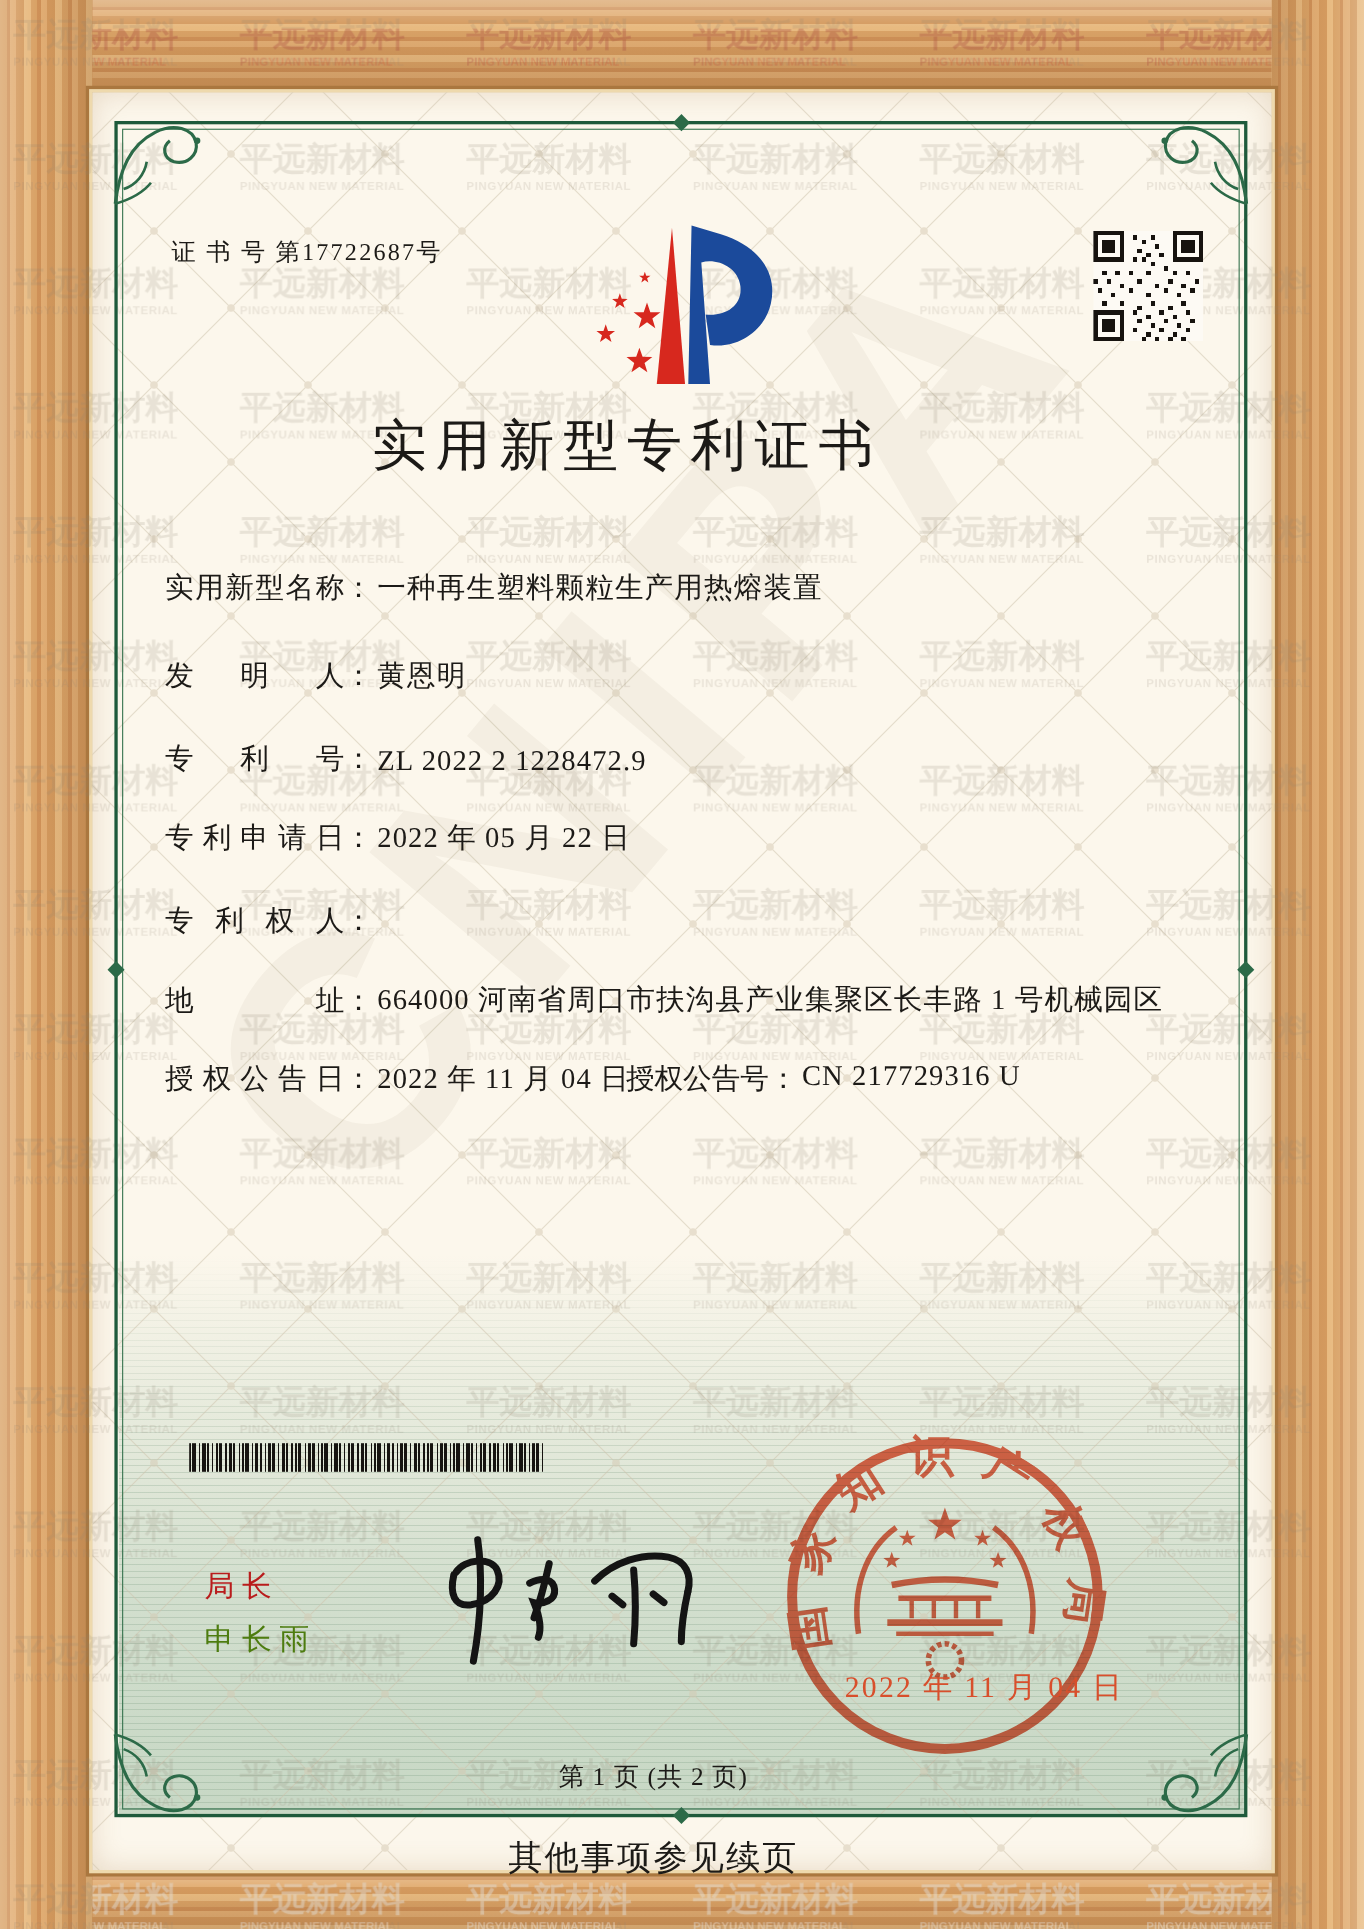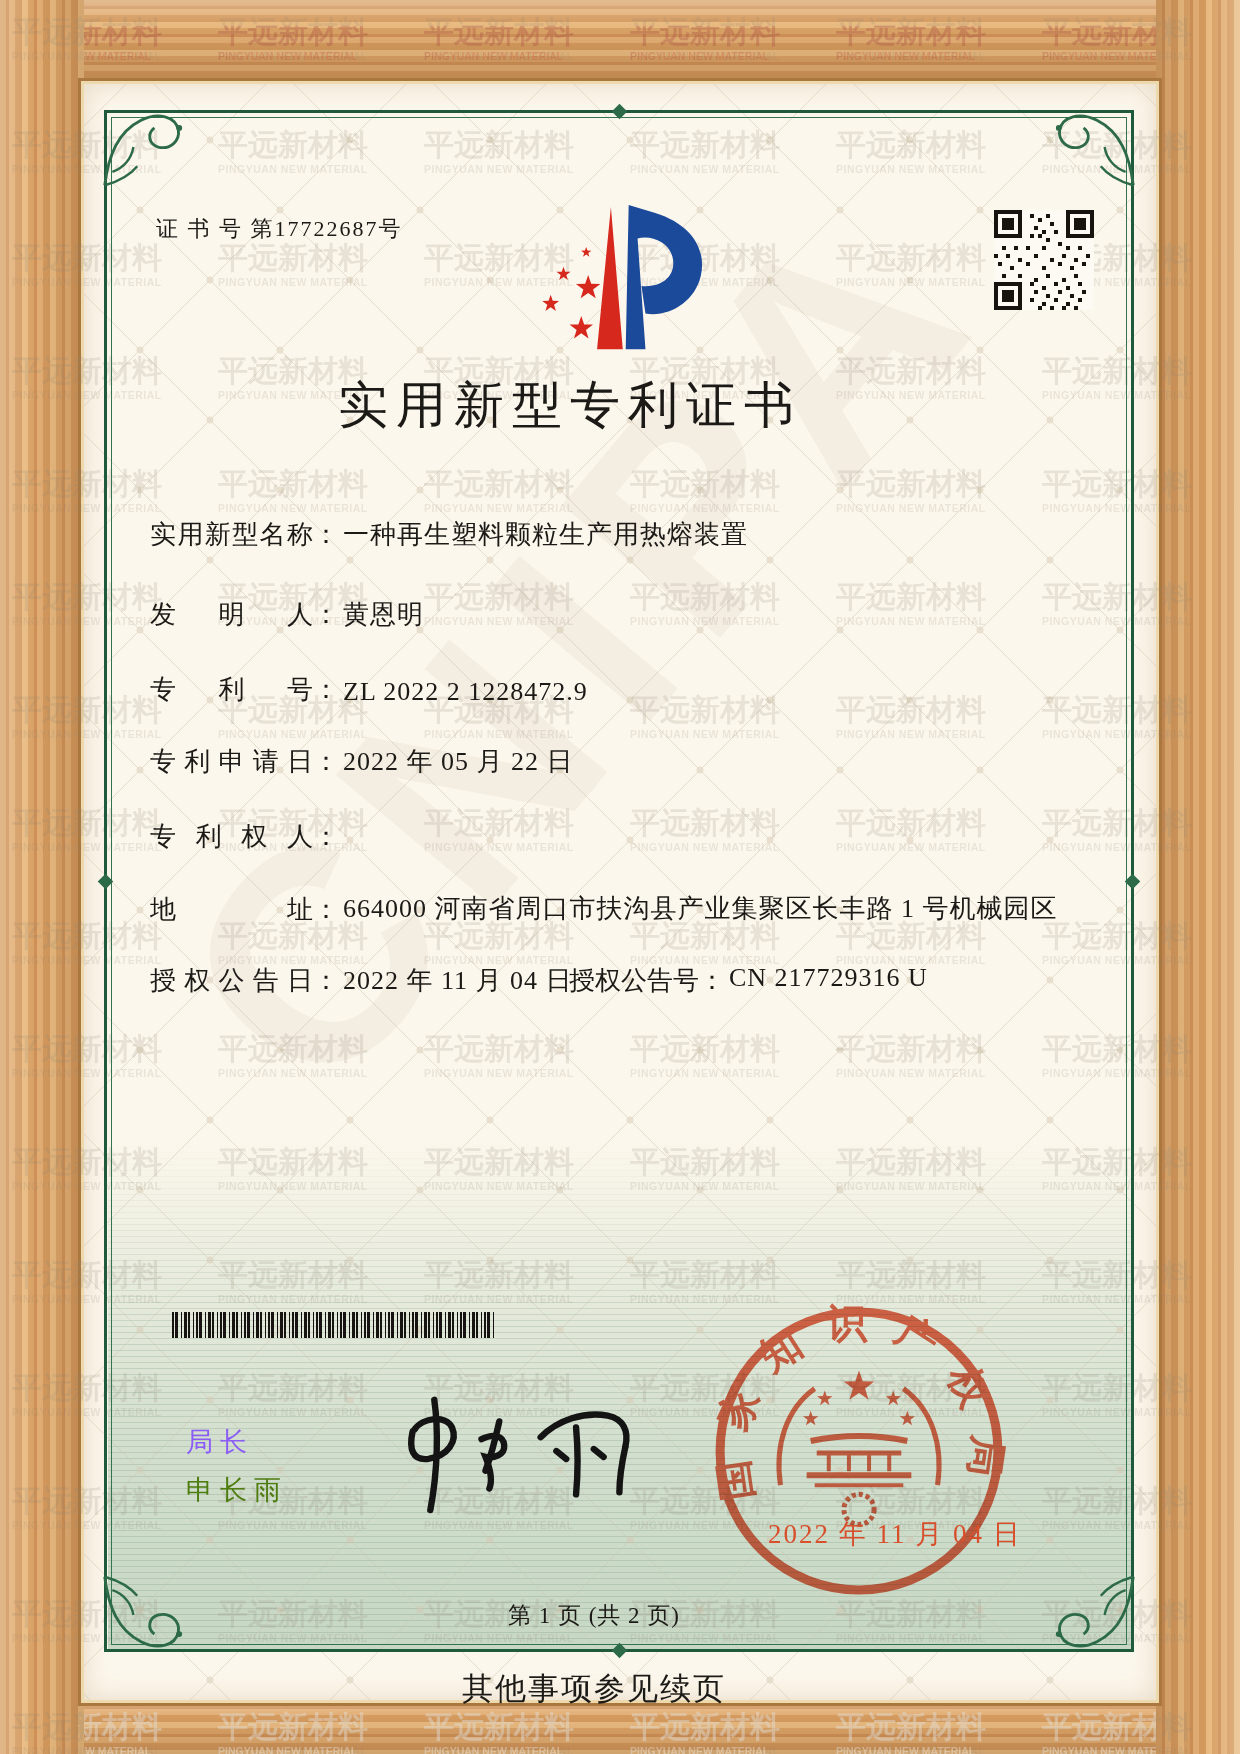--- a/index.html
+++ b/index.html
@@ -64,21 +64,21 @@
   .flabel{display:inline-block;width:163px;text-align:justify;text-align-last:justify;-moz-text-align-last:justify;flex:none;}
   .fcolon{display:inline-block;width:30px;flex:none;}
   .fvalue{letter-spacing:1px;}
   .fv-addr{width:726px;line-height:36px;}
   .g2{position:absolute;left:419px;top:0;display:flex;}
   .paras{position:absolute;left:150px;top:1024px;width:940px;font-size:24.5px;line-height:37px;text-align:justify;}
   .paras p{margin:0;text-indent:2em;}
   .barcode{position:absolute;left:172px;top:1312px;width:322px;height:26px;background:
      repeating-linear-gradient(90deg,#161310 0 2px,transparent 2px 3px,#161310 3px 6px,transparent 6px 9px,#161310 9px 10px,transparent 10px 12px,#161310 12px 15px,transparent 15px 16px,#161310 16px 18px,transparent 18px 21px,#161310 21px 22px,transparent 22px 24px);}
   .sig-title{position:absolute;left:186px;top:1424px;font-family:"Liberation Sans","DejaVu Sans",sans-serif;
-             font-size:27px;letter-spacing:7px;color:#8b5cf6;}
+             font-size:27px;letter-spacing:7px;color:#b91c1c;}
   .sig-name{position:absolute;left:186px;top:1472px;font-family:"Liberation Sans","DejaVu Sans",sans-serif;
             font-size:27px;letter-spacing:7px;color:#4d7c0f;}
   .sig-script{position:absolute;left:382px;top:1388px;}
   .seal{position:absolute;left:710px;top:1302px;opacity:.9;mix-blend-mode:multiply;color:#e2593b;}
   .seal-date{position:absolute;left:768px;top:1516px;font-size:27px;letter-spacing:2px;color:#d84f2c;}
   .page-num{position:absolute;left:150px;top:1600px;width:888px;text-align:center;font-size:23px;letter-spacing:1px;}
   .note{position:absolute;left:150px;top:1668px;width:888px;text-align:center;font-size:31px;letter-spacing:2px;}
 </style>
 </head>
 <body>

